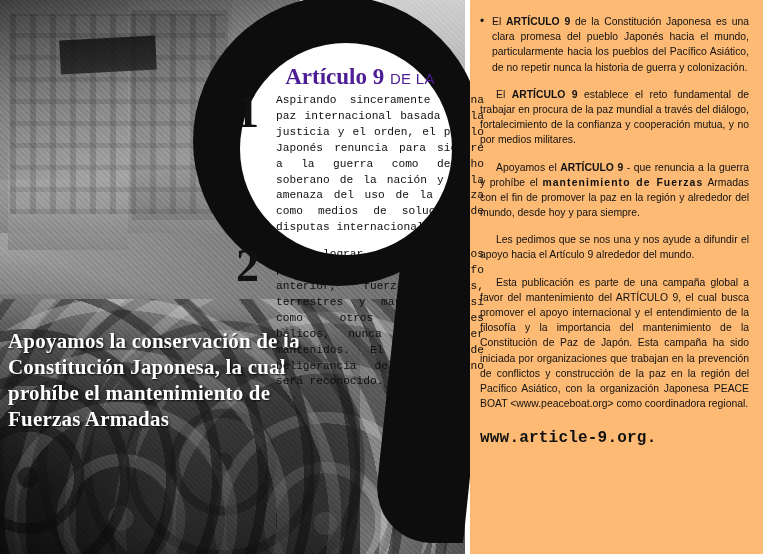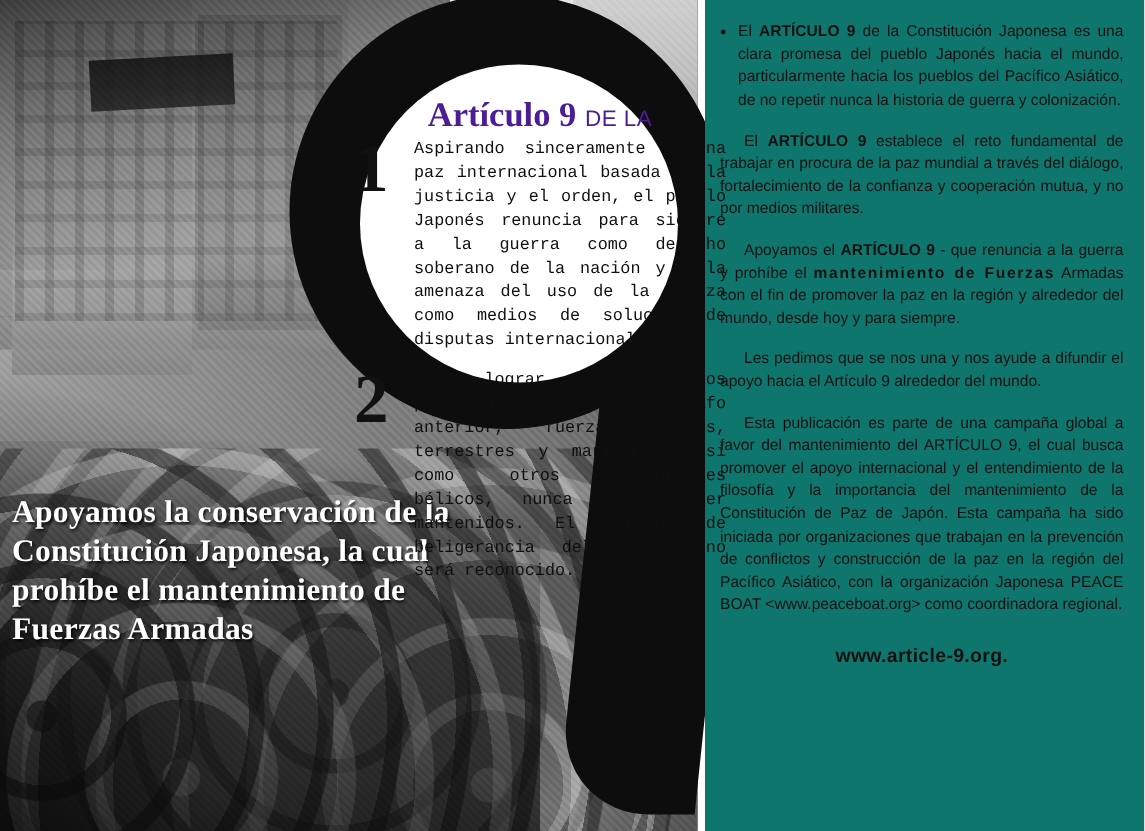--- a/index.html
+++ b/index.html
@@ -233,21 +233,21 @@
     padding-top: 1px;
   }
 
   
   .right-col {
     position: absolute;
     left: 470px;
     top: 0;
     width: 293px;
     height: 554px;
-    background: #0f766e;
+    background: #fdba74;
     padding: 14px 14px 0 10px;
     box-sizing: border-box;
   }
   .rc-para {
     font-family: "Liberation Sans", sans-serif;
     font-size: 10.4px;
     line-height: 1.46;
     color: #111;
     text-align: justify;
     margin: 0 0 12px 0;
@@ -268,25 +268,25 @@
     text-indent: 16px;
   }
   .rc-para b {
     font-weight: bold;
   }
   .rc-para .spaced {
     font-weight: bold;
     letter-spacing: 1.1px;
   }
   .website {
-    font-family: Liberation Sans, sans-serif;
-    font-weight: bold;
-    font-size: 13px;
-    color: #111;
-    text-align: center;
+    font-family: Liberation Mono, monospace;
+    font-weight: bold;
+    font-size: 16px;
+    color: #111;
+    text-align: left;
     margin-top: 18px;
     letter-spacing: .2px;
   }
 </style>
 </head>
 <body>
 
 <div class="page">
 
   <div class="photo-panel">

